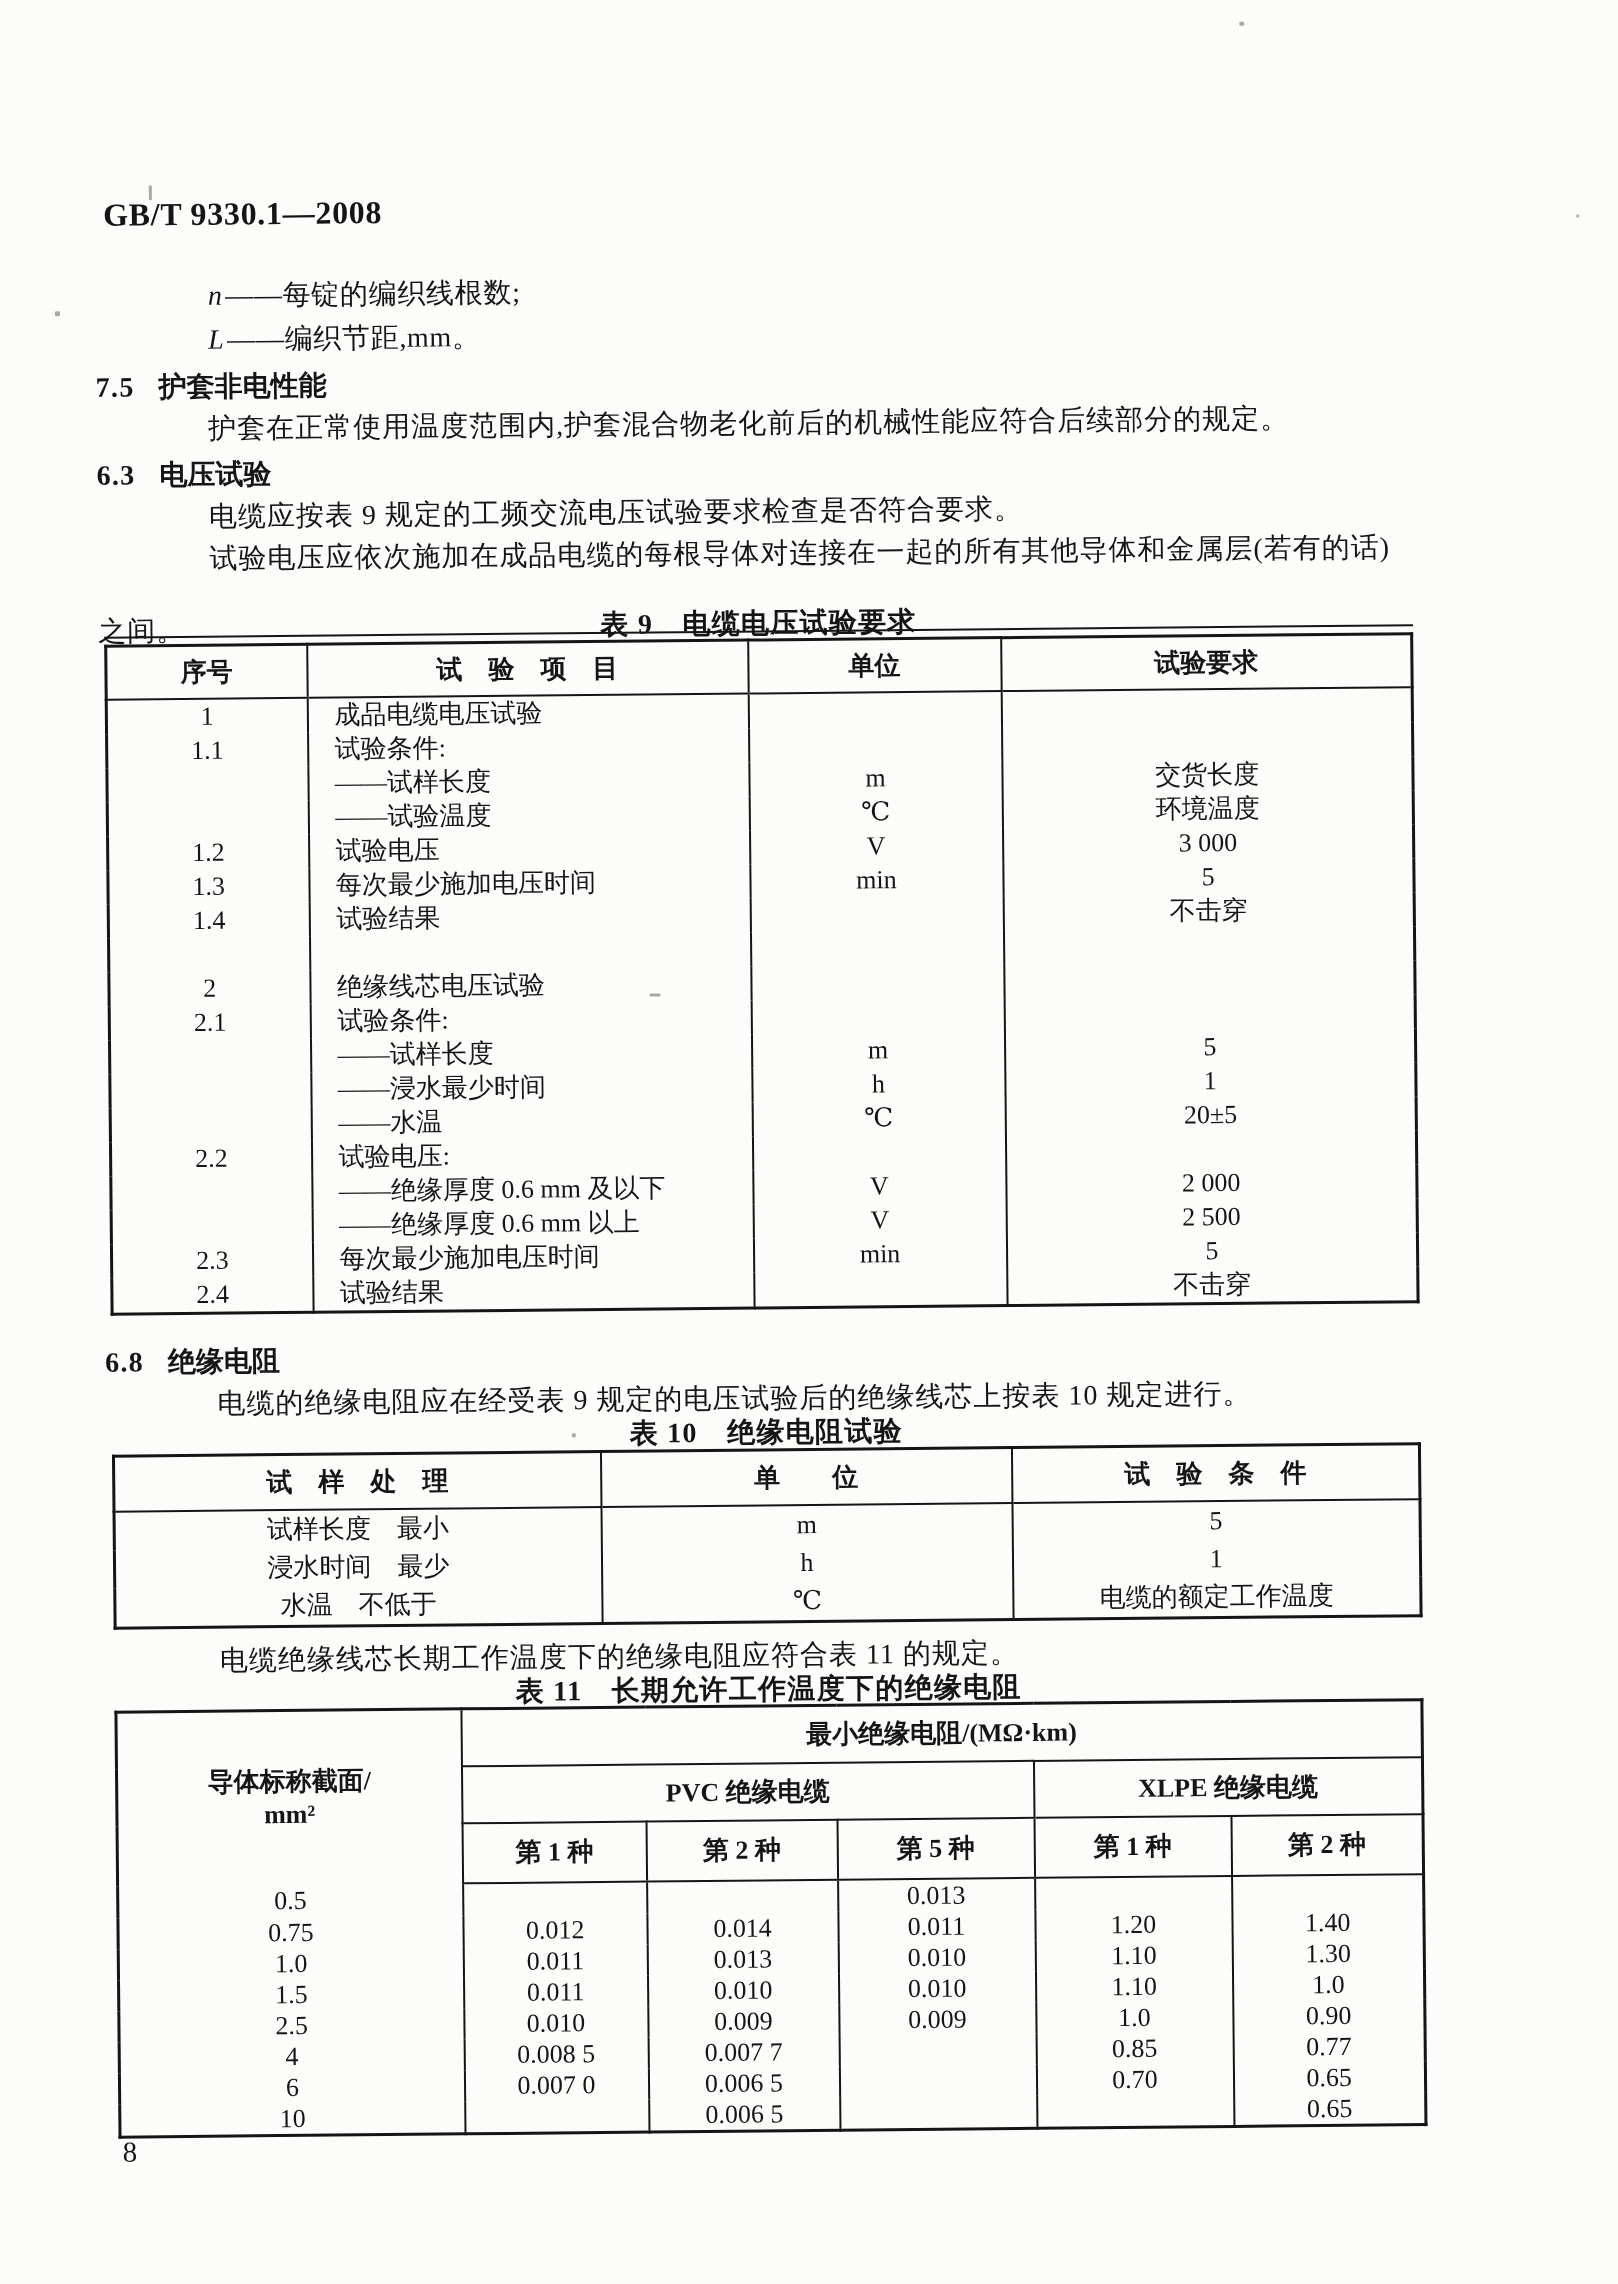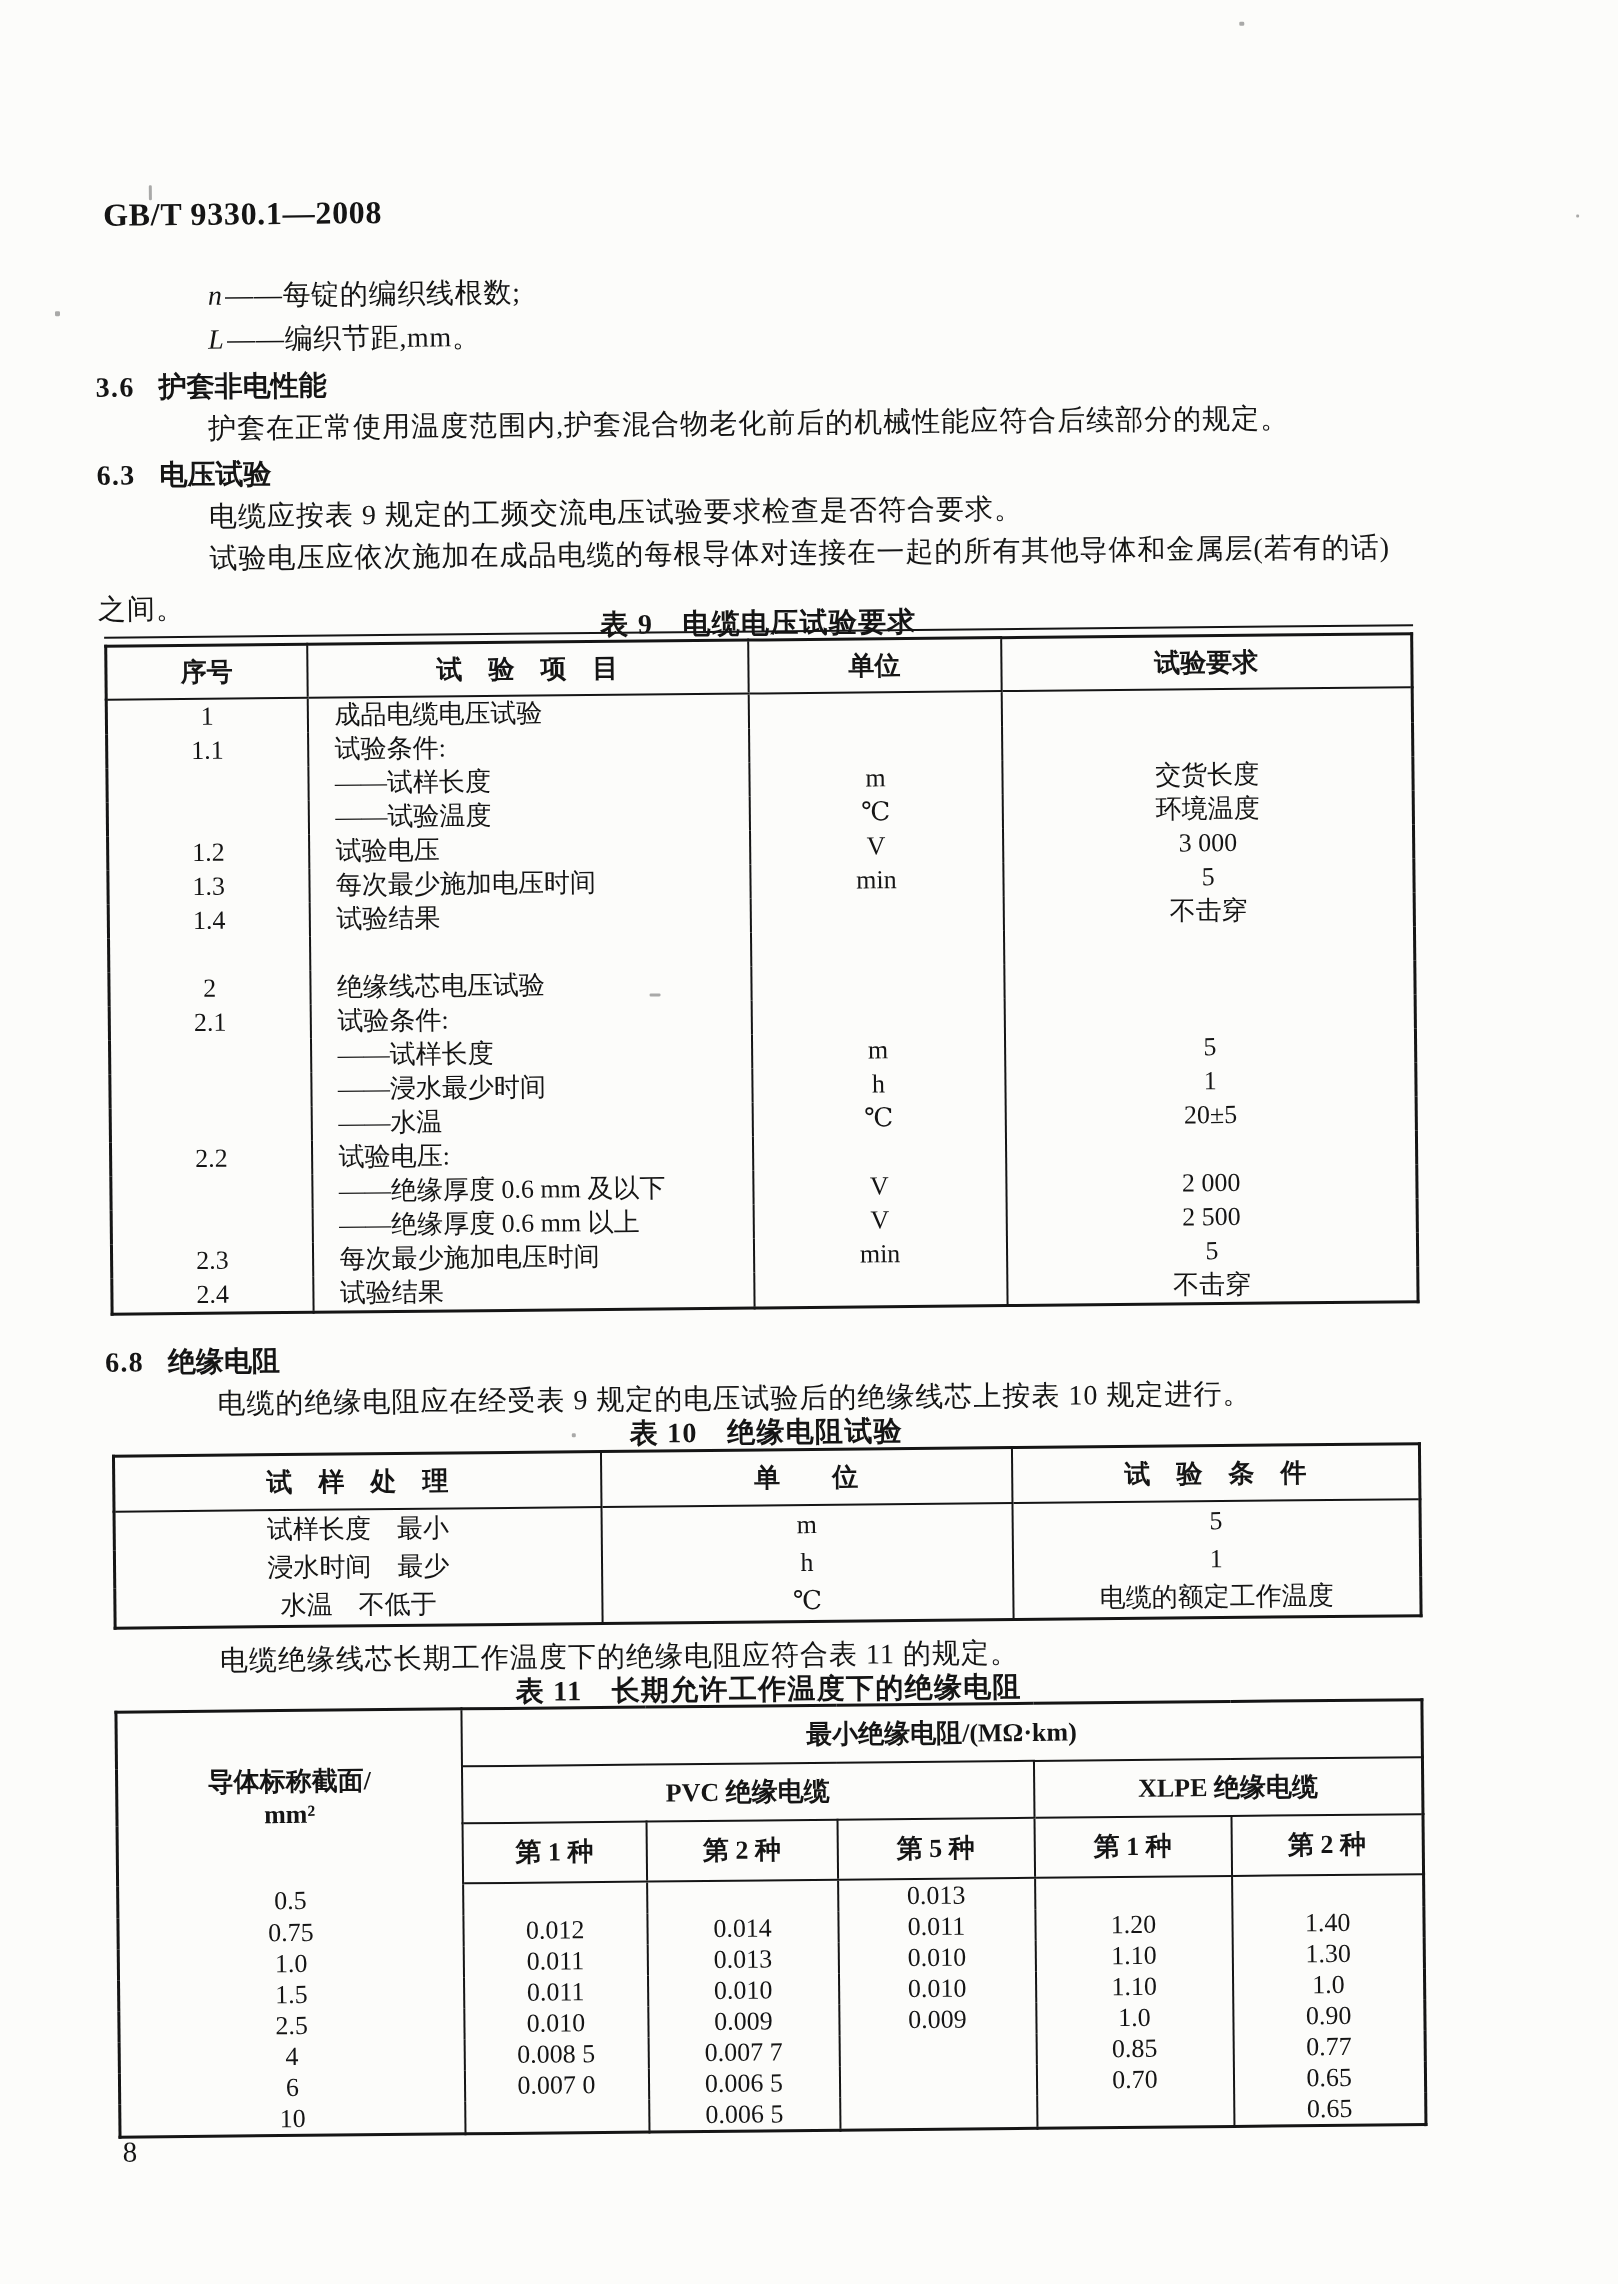--- a/index.html
+++ b/index.html
@@ -56,27 +56,27 @@
 <body>
 
 <div class="page">
   <div class="content">
 
     <div class="abs doc-number">GB/T 9330.1—2008</div>
 
     <div class="abs def-line" style="top:271px"><span class="sym">n</span><span>——每锭的编织线根数;</span></div>
     <div class="abs def-line" style="top:315px"><span class="sym">L</span><span>——编织节距,mm。</span></div>
 
-    <div class="abs sec-heading" style="top:362px"><span class="sec-num">3.6</span><span>护套非电性能</span></div>
+    <div class="abs sec-heading" style="top:362px"><span class="sec-num">7.5</span><span>护套非电性能</span></div>
     <div class="abs para p-indent" style="top:404px">护套在正常使用温度范围内,护套混合物老化前后的机械性能应符合后续部分的规定。</div>
 
     <div class="abs sec-heading" style="top:450px"><span class="sec-num">6.3</span><span>电压试验</span></div>
     <div class="abs para p-indent" style="top:492px">电缆应按表 9 规定的工频交流电压试验要求检查是否符合要求。</div>
     <div class="abs para p-indent" style="top:534px">试验电压应依次施加在成品电缆的每根导体对连接在一起的所有其他导体和金属层(若有的话)</div>
-    <div class="abs para p-flush" style="top:584px">之间。</div>
+    <div class="abs para p-flush" style="top:606px">之间。</div>
 
     <div class="abs tbl-caption" style="top:604px">表 9　电缆电压试验要求</div>
     <div class="abs t9-topline" style="top:630px"></div>
     <div class="abs tbl-wrap t9" style="top:638px">
       <table class="tbl">
         <colgroup>
             <col style="width:201px">
             <col style="width:441px">
             <col style="width:253px">
             <col>

